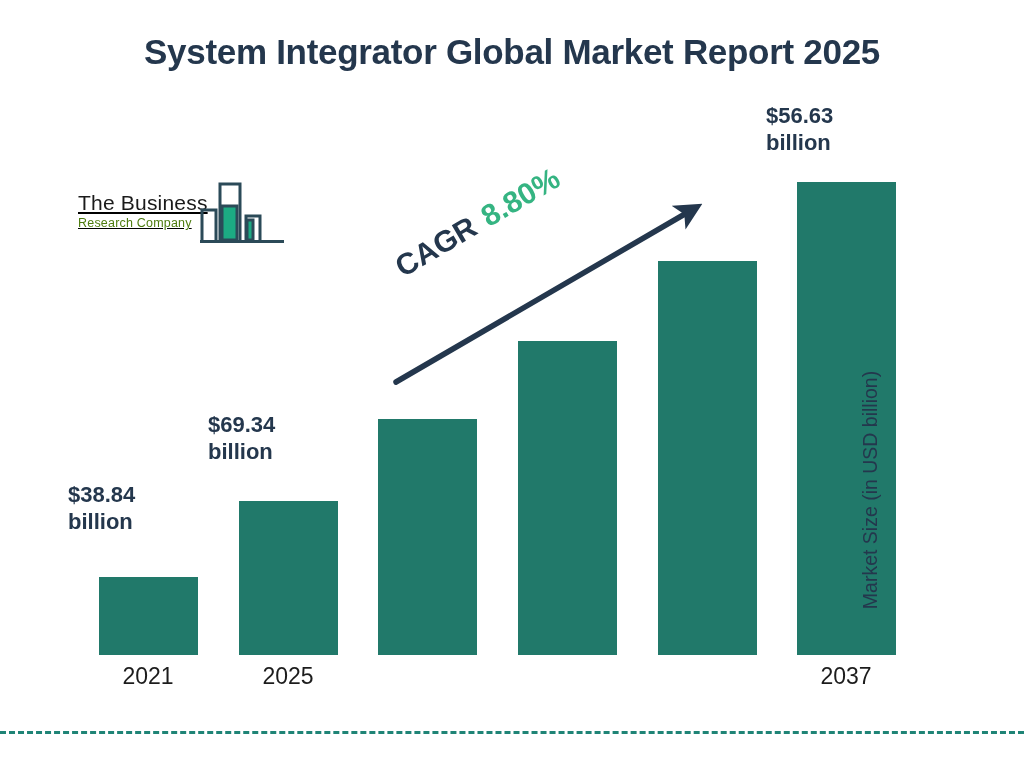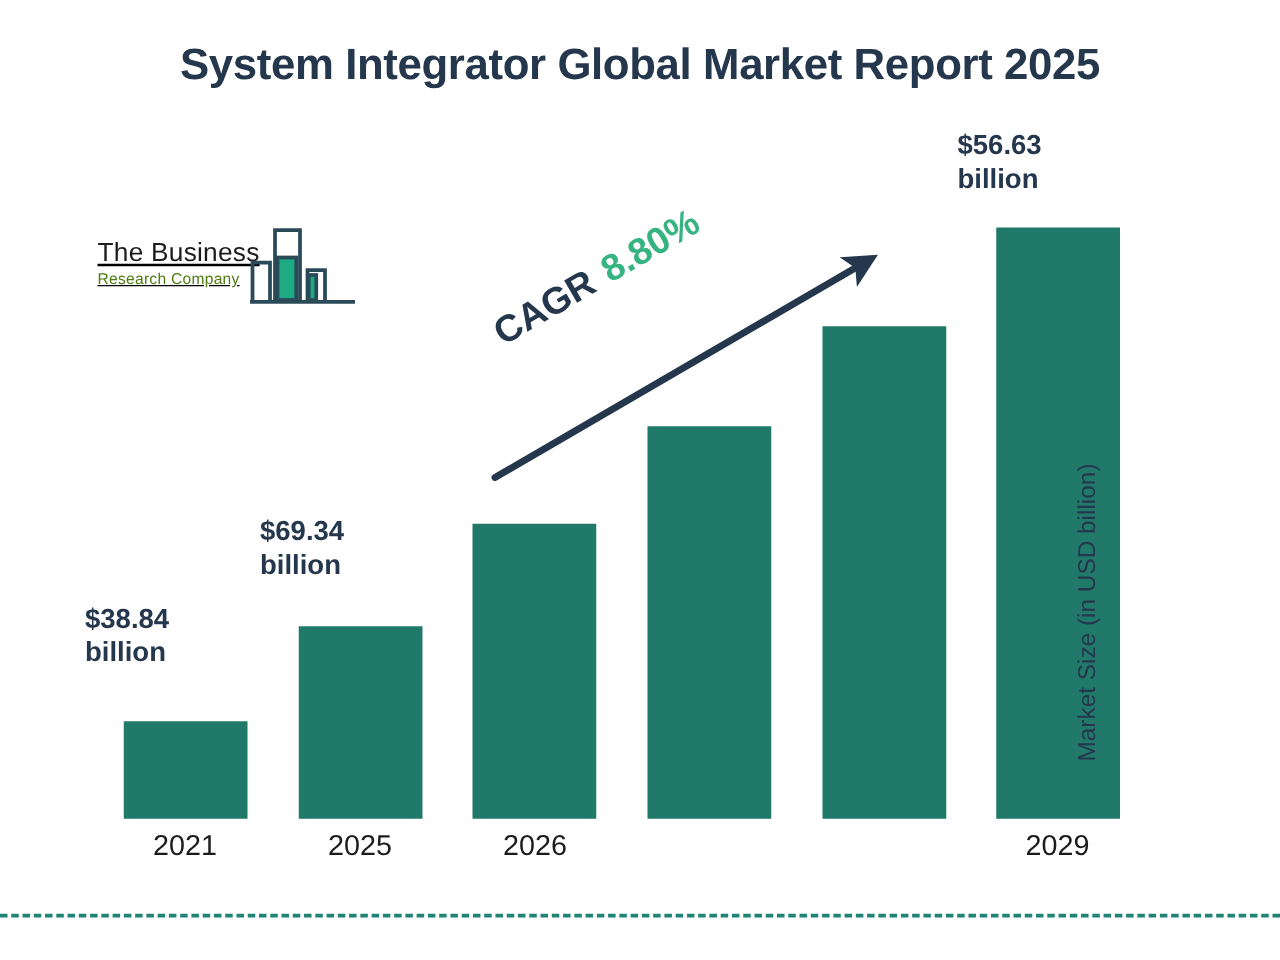--- a/index.html
+++ b/index.html
@@ -190,22 +190,21 @@
       <div>billion</div>
     </div>
 
     <div class="bar-value" style="left:766px; top:103px;">
       <div>$56.63</div>
       <div>billion</div>
     </div>
 
     <div class="tick-label" style="left:68px;">2021</div>
     <div class="tick-label" style="left:208px;">2025</div>
-    <div class="tick-label" style="left:348px;">2026</div>
-    <div class="tick-label" style="left:766px;">2029</div>
+    <div class="tick-label" style="left:766px;">2037</div>
 
     <svg class="arrow-svg" viewBox="0 0 340 205">
       <defs>
         <marker id="arrowhead" markerWidth="5" markerHeight="5" refX="2.4" refY="2.5" orient="auto" markerUnits="strokeWidth">
           <path d="M0,0 L5,2.5 L0,5 L1.2,2.5 z" fill="#24374d"></path>
         </marker>
       </defs>
       <line x1="16" y1="192" x2="310" y2="21" stroke="#24374d" stroke-width="5.5" stroke-linecap="round" marker-end="url(#arrowhead)"></line>
     </svg>
 

